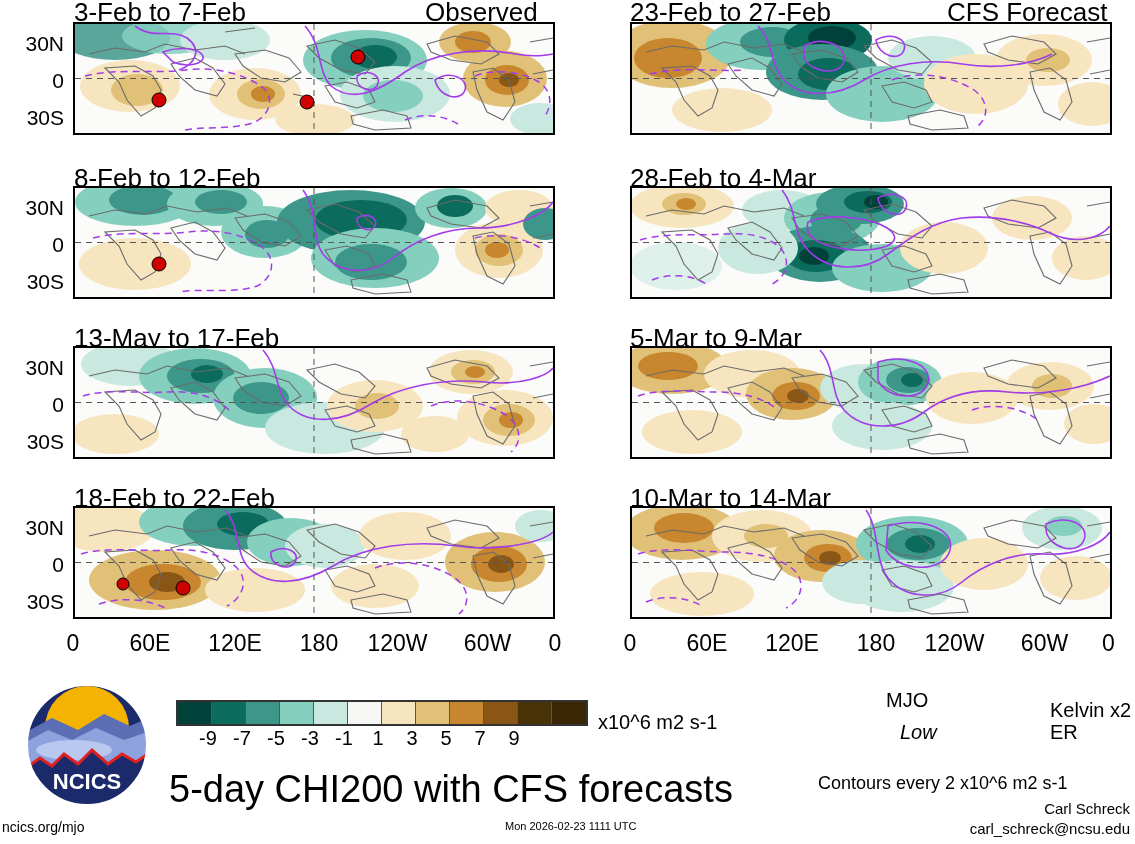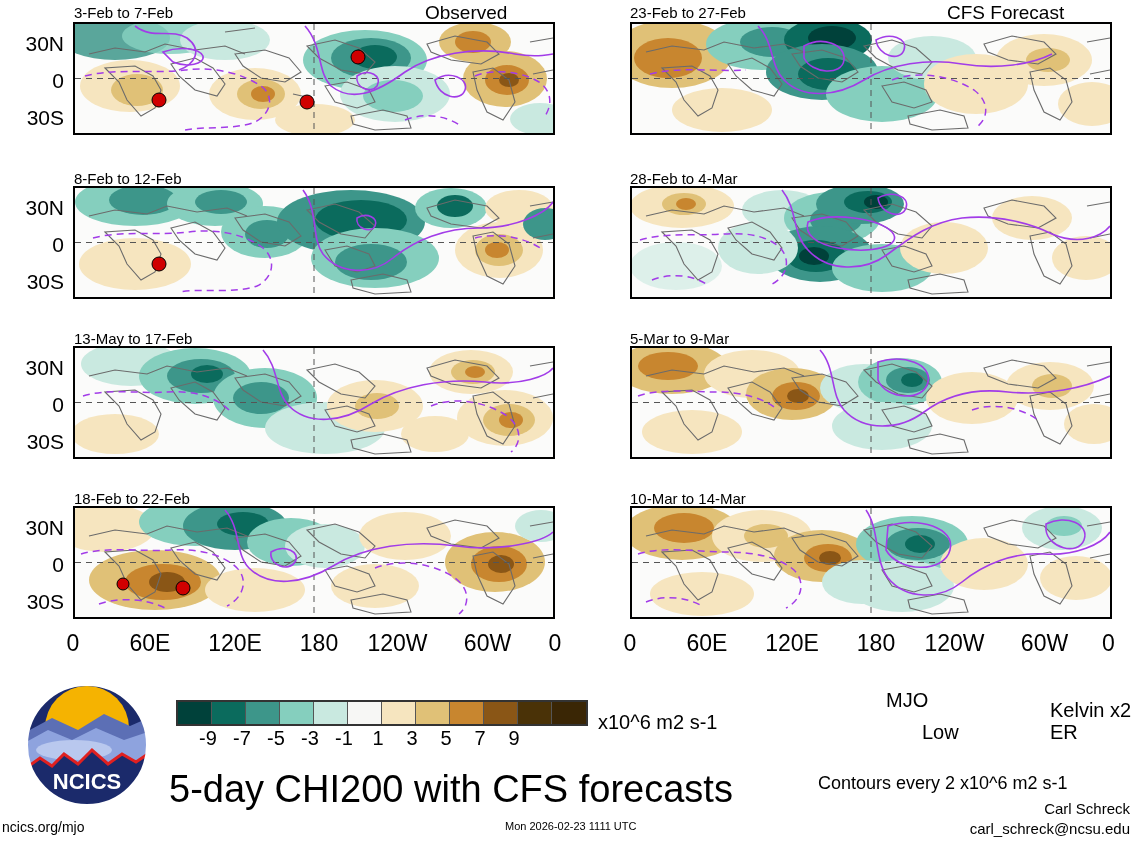--- a/index.html
+++ b/index.html
@@ -1,20 +1,20 @@
 <!DOCTYPE html>
 <html><head>
 <meta charset="utf-8">
 <style>
   html,body{margin:0;padding:0;background:#ffffff;}
   body{width:1135px;height:844px;position:relative;overflow:hidden;
        font-family:"Liberation Sans", sans-serif;color:#000;}
 
-  .panel-title{position:absolute;font-size:15px;line-height:21px;white-space:nowrap;}
-  .panel-tag{position:absolute;font-size:19px;line-height:21px;white-space:nowrap;}
+  .panel-title{position:absolute;font-size:26px;line-height:21px;white-space:nowrap;}
+  .panel-tag{position:absolute;font-size:26px;line-height:21px;white-space:nowrap;}
 
   .map{position:absolute;border:2px solid #000;box-sizing:border-box;overflow:hidden;background:#fbfbfa;}
   .map svg{display:block;}
 
   .ylab{position:absolute;font-size:21px;line-height:21px;text-align:right;white-space:nowrap;}
   .xlab{position:absolute;font-size:23px;line-height:23px;white-space:nowrap;text-align:center;}
 
   .cbar{position:absolute;display:flex;border:2px solid #333;box-sizing:content-box;}
   .cbar .seg{width:34px;height:22px;border-right:1px solid #555;box-sizing:border-box;}
   .cbar .seg:last-child{border-right:none;}
@@ -583,21 +583,21 @@
 <div class="legend-txt" style="left:886px;top:690px;">MJO</div>
 
 <svg class="legend-line" style="left:982px;top:690px;" width="58" height="16">
   <line x1="0" y1="8" x2="58" y2="8" stroke="#0000ff" stroke-width="2"></line>
 </svg>
 <div class="legend-txt" style="left:1050px;top:700px;">Kelvin x2</div>
 
 <svg class="legend-line" style="left:818px;top:722px;" width="58" height="16">
   <line x1="0" y1="8" x2="58" y2="8" stroke="#a23ce8" stroke-width="2"></line>
 </svg>
-<div class="legend-txt" style="left:922px;top:722px;">Low</div>
+<div class="legend-txt" style="left:900px;top:722px;font-style:italic;">Low</div>
 
 <svg class="legend-line" style="left:982px;top:722px;" width="58" height="16">
   <line x1="0" y1="8" x2="58" y2="8" stroke="#ff0000" stroke-width="2" stroke-dasharray="2,2"></line>
 </svg>
 <div class="legend-txt" style="left:1050px;top:722px;">ER</div>
 
 <div class="big-title" style="left:169px;top:774px;">5-day CHI200 with CFS forecasts</div>
 <div class="tstamp" style="left:505px;top:821px;text-align:right;">Mon 2026-02-23 1111 UTC</div>
 
 <div class="contour-note" style="left:818px;top:774px;">Contours every 2 x10^6 m2 s-1</div>

